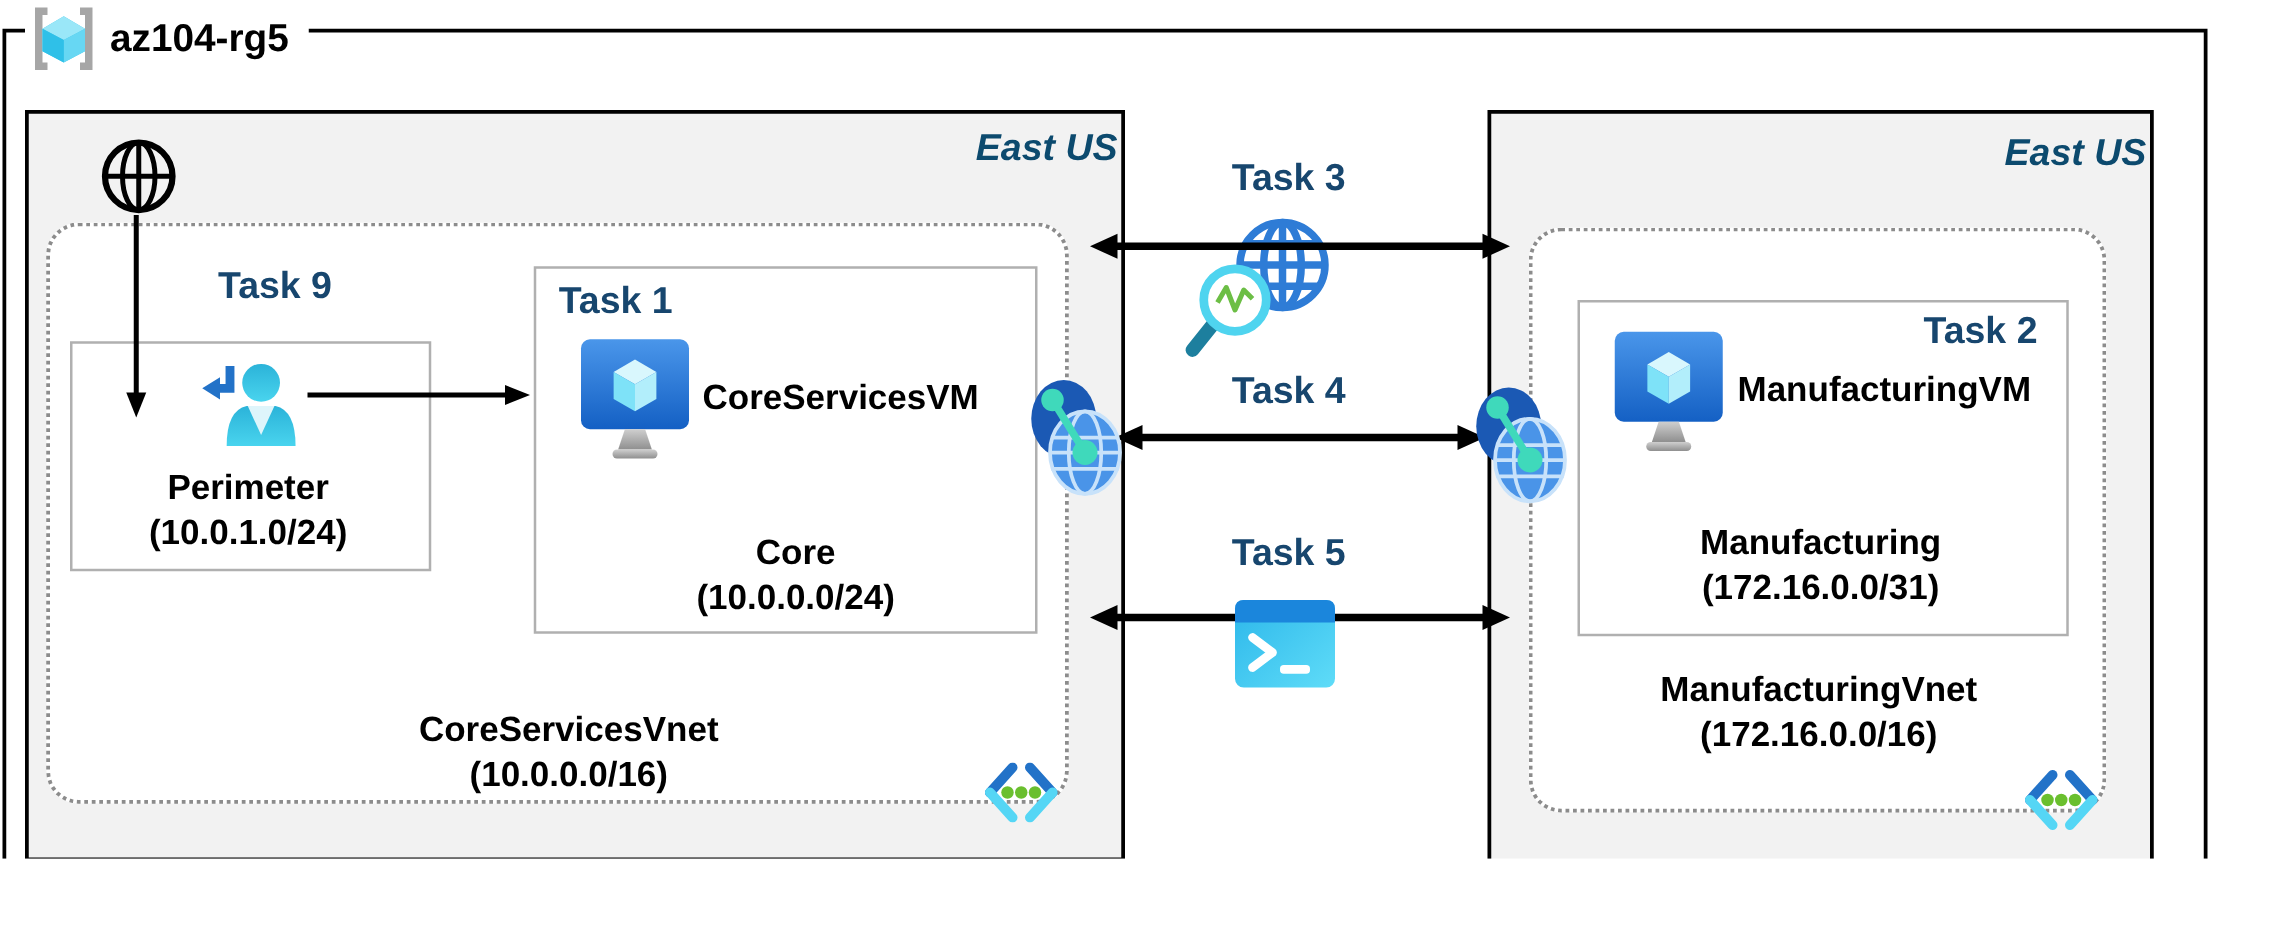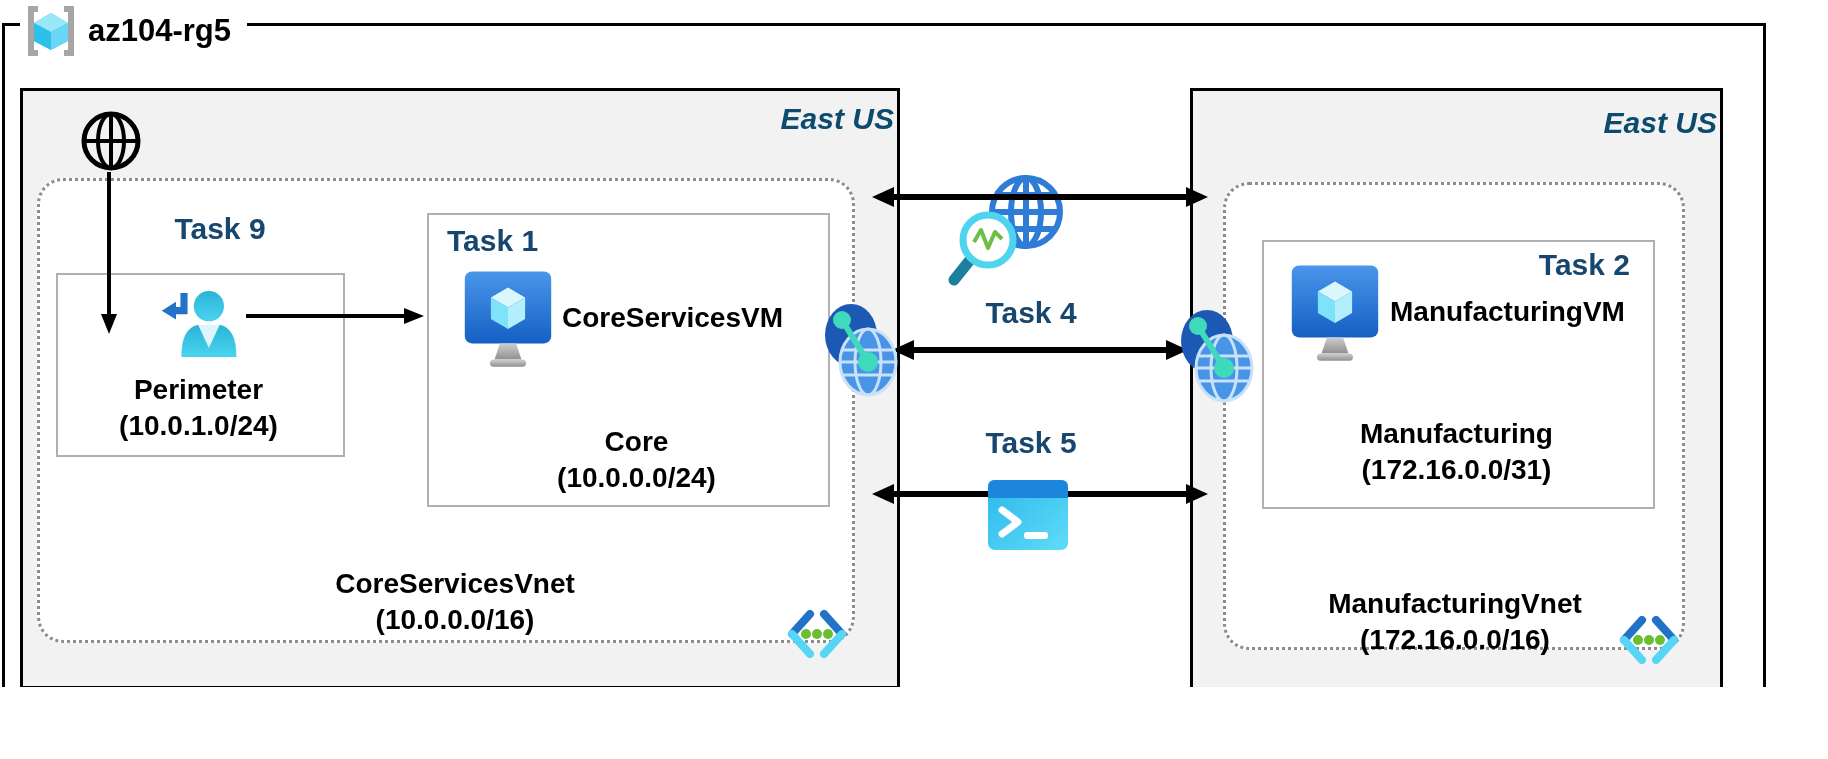--- a/index.html
+++ b/index.html
@@ -129,35 +129,36 @@
     <polygon points="69,31 69,55 50,66 50,42" fill="#b2eefb"></polygon>
     <polygon points="41,82 59,82 65,100 35,100" fill="url(#st)"></polygon>
     <rect x="30" y="100" width="40" height="8" rx="4" fill="url(#st)"></rect>
   </svg>
   <div class="abs vm-name" style="left:1390px;top:296px;">ManufacturingVM</div>
   <div class="abs name-label" style="left:1262px;top:416px;width:389px;">
     <div>Manufacturing</div>
     <div>(172.16.0.0/31)</div>
   </div>
 
-  <div class="abs name-label" style="left:1230px;top:586px;width:450px;">
+  <div class="abs name-label" style="left:1230px;top:534px;width:450px;">
     <div>ManufacturingVnet</div>
     <div>(172.16.0.0/16)</div>
   </div>
 
   <svg class="abs icon-over" style="left:1618px;top:616px;" width="62" height="48" viewBox="0 0 62 48">
     <path d="M24,4 L6,24" stroke="#2272c8" stroke-width="8" stroke-linecap="round" fill="none"></path>
     <path d="M6,24 L24,44" stroke="#55d6f5" stroke-width="8" stroke-linecap="round" fill="none"></path>
     <path d="M38,4 L56,24" stroke="#2272c8" stroke-width="8" stroke-linecap="round" fill="none"></path>
     <path d="M56,24 L38,44" stroke="#55d6f5" stroke-width="8" stroke-linecap="round" fill="none"></path>
     <circle cx="20" cy="24" r="5" fill="#6abf2e"></circle>
     <circle cx="31" cy="24" r="5" fill="#6abf2e"></circle>
     <circle cx="42" cy="24" r="5" fill="#6abf2e"></circle>
   </svg>
 
+  <div class="abs task-label" style="left:941px;top:126px;width:180px;">Task 3</div>
   <div class="abs task-label" style="left:941px;top:296px;width:180px;">Task 4</div>
   <div class="abs task-label" style="left:941px;top:426px;width:180px;">Task 5</div>
 
   <svg class="abs icon" style="left:948px;top:166px;" width="126" height="122" viewBox="0 0 126 122">
     <g stroke="#2e7cd6" stroke-width="6" fill="none">
       <circle cx="78" cy="46" r="34"></circle>
       <ellipse cx="78" cy="46" rx="15" ry="34"></ellipse>
       <line x1="44" y1="46" x2="112" y2="46"></line>
       <line x1="49" y1="29" x2="107" y2="29"></line>
       <line x1="49" y1="63" x2="107" y2="63"></line>

